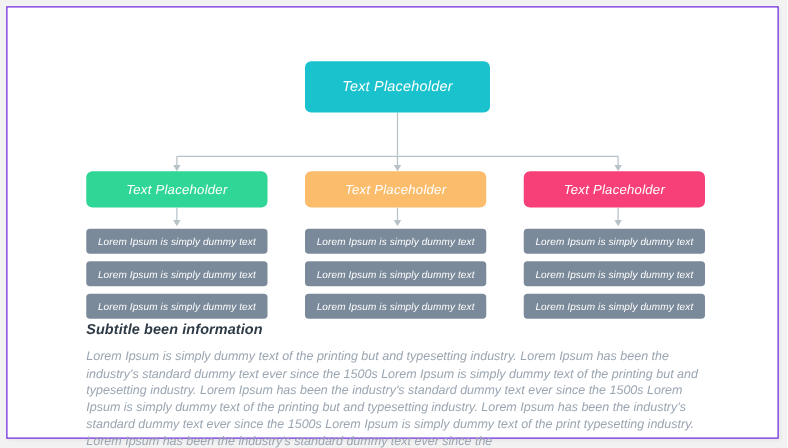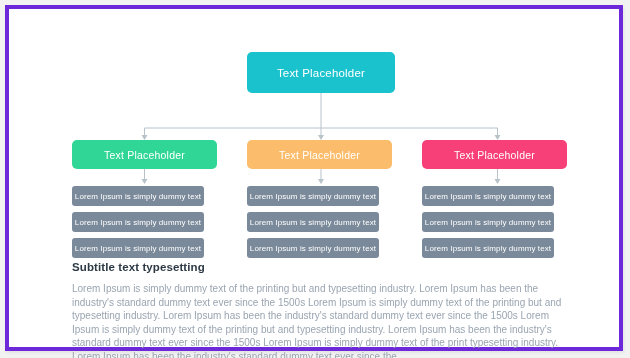--- a/index.html
+++ b/index.html
@@ -13,23 +13,24 @@
     font-family: "Liberation Sans", sans-serif;
     overflow: hidden;
   }
   .page-card {
     position: absolute;
     left: 5px;
     top: 5px;
     width: 618px;
     height: 346px;
     background: #ffffff;
-    border: 4px solid #6d28d9;
+    border: 1px solid #6d28d9;
     box-sizing: border-box;
     box-shadow: 1px 2px 3px rgba(0,0,0,0.06);
+    font-style: italic;
   }
   .diagram {
     position: absolute;
     left: 0;
     top: 0;
     width: 618px;
     height: 250px;
   }
   .connectors {
     position: absolute;
@@ -84,21 +85,21 @@
     letter-spacing: 0.2px;
   }
 
   .leaf-list {
     position: absolute;
     top: 46px;
     left: 0;
     width: 145px;
   }
   .leaf-item {
-    width: 132px;
+    width: 145px;
     height: 20px;
     background: #7b8a9a;
     border-radius: 3px;
     display: flex;
     align-items: center;
     justify-content: center;
     margin-bottom: 6px;
     box-sizing: border-box;
   }
   .leaf-item .leaf-label {
@@ -210,17 +211,17 @@
         </div>
         <div class="leaf-item">
           <span class="leaf-label">Lorem Ipsum is simply dummy text</span>
         </div>
       </div>
     </div>
 
   </div>
 
   <div class="text-block">
-    <h2 class="subtitle">Subtitle text typesetting</h2>
+    <h2 class="subtitle">Subtitle been information</h2>
     <p class="body-text">Lorem Ipsum is simply dummy text of the printing but and typesetting industry. Lorem Ipsum has been the industry's standard dummy text ever since the 1500s Lorem Ipsum is simply dummy text of the printing but and typesetting industry. Lorem Ipsum has been the industry's standard dummy text ever since the 1500s Lorem Ipsum is simply dummy text of the printing but and typesetting industry. Lorem Ipsum has been the industry's standard dummy text ever since the 1500s Lorem Ipsum is simply dummy text of the print typesetting industry. Lorem Ipsum has been the industry's standard dummy text ever since the</p>
   </div>
 
 </div>
 
 </body></html>

